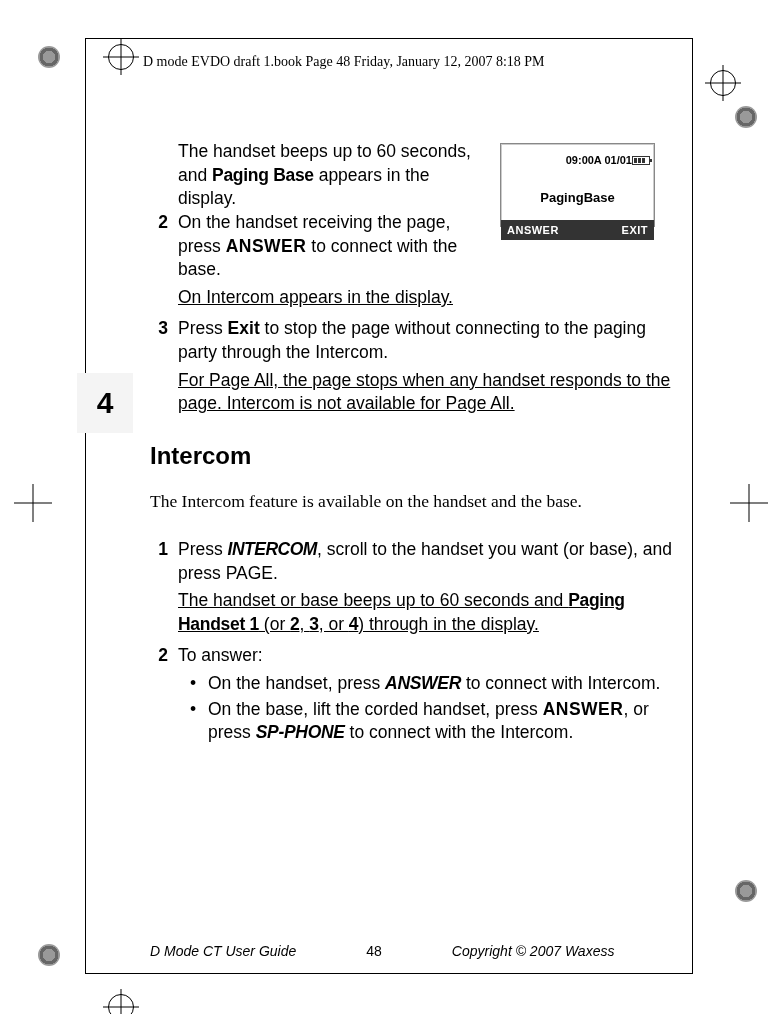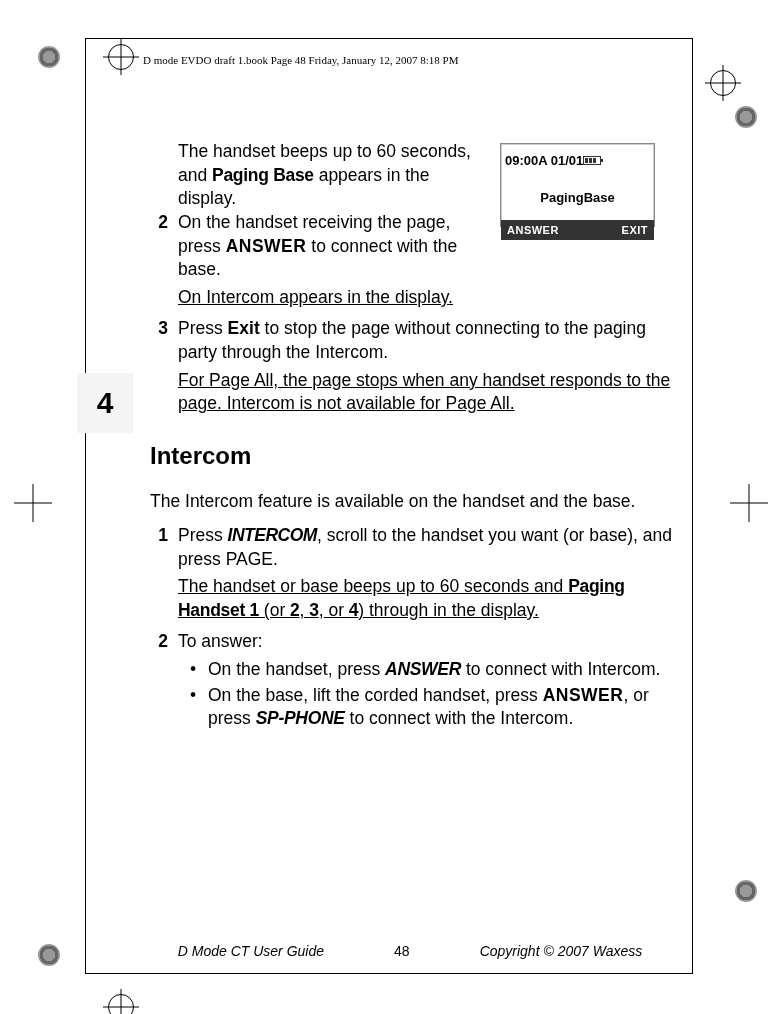--- a/index.html
+++ b/index.html
@@ -38,21 +38,21 @@
     position: absolute;
     left: 85px; top: 38px;
     width: 608px; height: 936px;
     border: 1px solid #000;
   }
 
   .header-line {
     position: absolute;
     left: 143px; top: 54px;
     font-family: Georgia, 'Times New Roman', serif;
-    font-size: 11px;
+    font-size: 14px;
   }
 
   .content {
     position: absolute;
     left: 150px;
     top: 140px;
     width: 530px;
     font-size: 17.5px;
     line-height: 1.35;
   }
@@ -102,23 +102,23 @@
     left: 500px;
     top: 143px;
     width: 155px;
     height: 84px;
     border: 1px solid #888;
     box-shadow: 0 0 0 1px #ccc inset;
     font-family: Tahoma, Geneva, sans-serif;
   }
   .lcd-top {
     height: 18px;
-    display:flex; justify-content: flex-start; align-items:center;
+    display:flex; justify-content: flex-end; align-items:center;
     padding: 16px 4px;
-    font-size: 13px;
+    font-size: 11px;
     font-weight: bold;
   }
   .batt {
     width: 18px; height: 9px; border:1px solid #333; position: relative;
   }
   .batt::after { content:""; position:absolute; right:-3px; top:2px; width:2px; height:3px; background:#333; }
   .batt-bars { display:flex; gap:1px; padding:1px; height:100%; }
   .batt-bars span { width:3px; background:#333; }
   .lcd-mid {
     height: 44px;
@@ -142,21 +142,20 @@
   .footer {
     position: absolute;
     left: 150px;
     bottom: 55px;
     width: 520px;
     font-family: Verdana, sans-serif;
     font-style: italic;
     font-size: 14px;
     display:flex;
     gap: 70px;
-    justify-content: center;
   }
   .footer .pg { font-style: normal; }
 
   .first-block { width: 335px; }
   .first-block-indent { margin-left: 28px; }
 </style>
 </head>
 <body>
 
 <div class="reg-dot crop-mark" style="left:38px; top:46px;"></div>
@@ -217,21 +216,21 @@
   <div class="step-row">
     <div class="step-num">3</div>
     <div class="step-body">
       <span>Press </span><span class="kw-exit">Exit</span><span> to stop the page without connecting to the paging party through the Intercom.</span>
     </div>
   </div>
   <div class="step-sub">For Page All, the page stops when any handset responds to the page. Intercom is not available for Page All.</div>
 
   <h2 class="section-title">Intercom</h2>
 
-  <div style="margin-bottom:10px;">The Intercom feature is available on the handset and the base.</div>
+  <div style="margin-bottom:24px;font-family:Liberation Serif, serif;">The Intercom feature is available on the handset and the base.</div>
 
   <div class="step-row">
     <div class="step-num">1</div>
     <div class="step-body">
       <span>Press </span><span class="kw-intercom">INTERCOM</span><span>, scroll to the handset you want (or base), and press PAGE.</span>
     </div>
   </div>
   <div class="step-sub">
     <span>The handset or base beeps up to 60 seconds and </span><span class="kw-cond">Paging Handset 1</span><span> (or </span><span class="kw-cond">2</span><span>, </span><span class="kw-cond">3</span><span>, or </span><span class="kw-cond">4</span><span>) through in the display.</span>
   </div>

